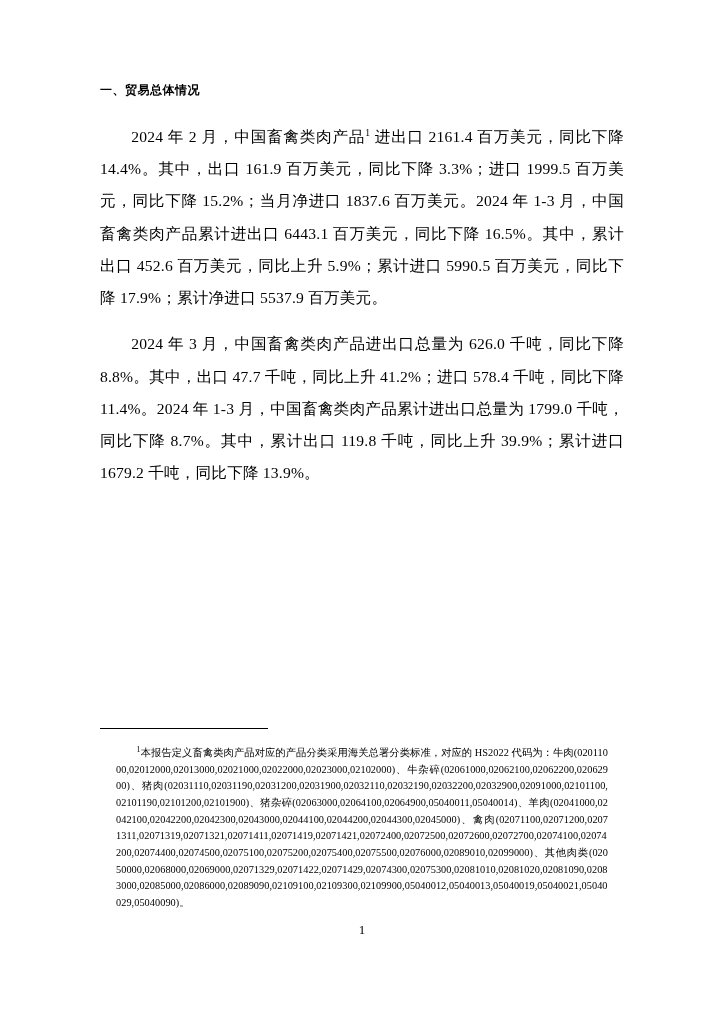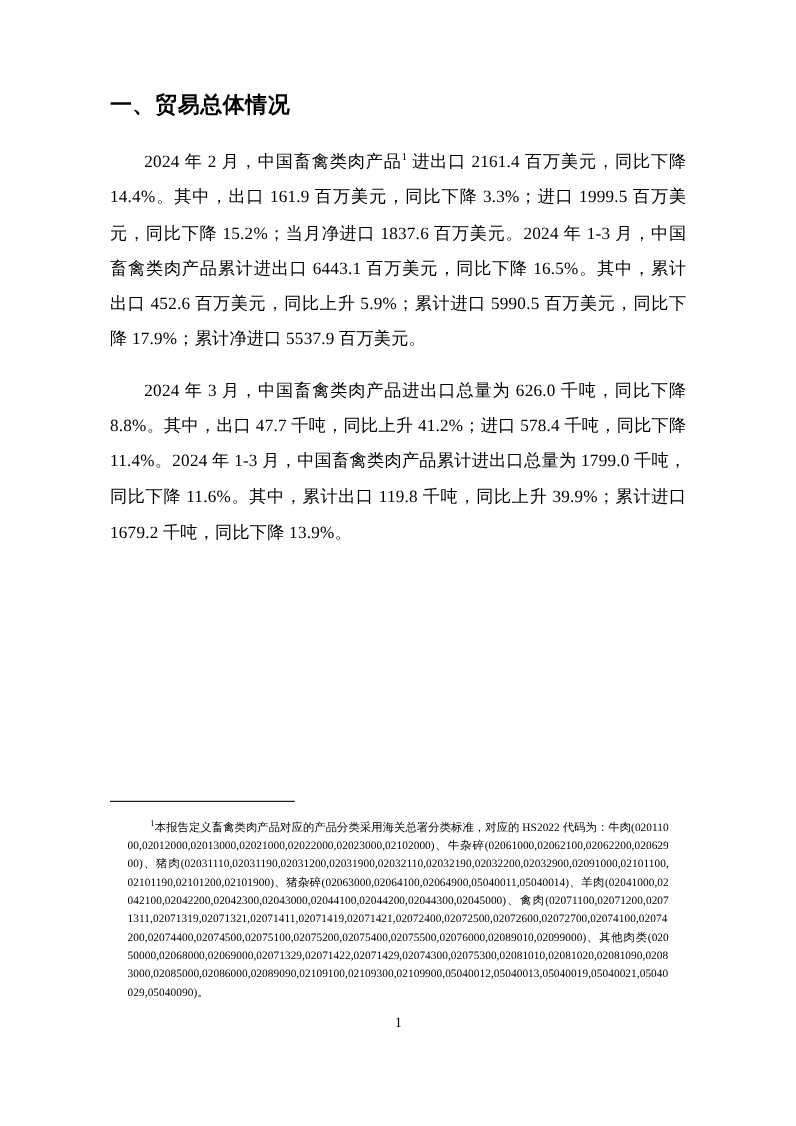--- a/index.html
+++ b/index.html
@@ -20,21 +20,21 @@
   }
   .content {
     position: absolute;
     left: 100px;
     top: 82px;
     width: 524px;
   }
   .doc-heading {
     font-family: "Liberation Sans", "DejaVu Sans", sans-serif;
     font-weight: bold;
-    font-size: 20px;
+    font-size: 12px;
     letter-spacing: 0.5px;
     margin: 0 0 22px 0;
     line-height: 1.4;
   }
   .doc-para {
     font-size: 15.6px;
     line-height: 2.07;
     text-align: justify;
     text-justify: inter-ideograph;
     margin: 0 0 14px 0;
@@ -87,21 +87,21 @@
 <body>
 
 <div class="page">
 
   <div class="content">
 
     <h1 class="doc-heading">一、贸易总体情况</h1>
 
     <p class="doc-para"><span>2024 年 2 月，中国畜禽类肉产品</span><span class="sup-note">1</span><span> 进出口 2161.4 百万美元，同比下降 14.4%。其中，出口 161.9 百万美元，同比下降 3.3%；进口 1999.5 百万美元，同比下降 15.2%；当月净进口 1837.6 百万美元。2024 年 1-3 月，中国畜禽类肉产品累计进出口 6443.1 百万美元，同比下降 16.5%。其中，累计出口 452.6 百万美元，同比上升 5.9%；累计进口 5990.5 百万美元，同比下降 17.9%；累计净进口 5537.9 百万美元。</span></p>
 
-    <p class="doc-para"><span>2024 年 3 月，中国畜禽类肉产品进出口总量为 626.0 千吨，同比下降 8.8%。其中，出口 47.7 千吨，同比上升 41.2%；进口 578.4 千吨，同比下降 11.4%。2024 年 1-3 月，中国畜禽类肉产品累计进出口总量为 1799.0 千吨，同比下降 11.6%。其中，累计出口 119.8 千吨，同比上升 39.9%；累计进口 1679.2 千吨，同比下降 13.9%。</span></p>
+    <p class="doc-para"><span>2024 年 3 月，中国畜禽类肉产品进出口总量为 626.0 千吨，同比下降 8.8%。其中，出口 47.7 千吨，同比上升 41.2%；进口 578.4 千吨，同比下降 11.4%。2024 年 1-3 月，中国畜禽类肉产品累计进出口总量为 1799.0 千吨，同比下降 8.7%。其中，累计出口 119.8 千吨，同比上升 39.9%；累计进口 1679.2 千吨，同比下降 13.9%。</span></p>
 
   </div>
 
   <div class="footnote-area">
     <div class="footnote-rule"></div>
     <p class="footnote-text"><span class="footnote-marker">1</span><span>本报告定义畜禽类肉产品对应的产品分类采用海关总署分类标准，对应的 HS2022 代码为：牛肉(02011000,02012000,02013000,02021000,02022000,02023000,02102000)、牛杂碎(02061000,02062100,02062200,02062900)、猪肉(02031110,02031190,02031200,02031900,02032110,02032190,02032200,02032900,02091000,02101100,02101190,02101200,02101900)、猪杂碎(02063000,02064100,02064900,05040011,05040014)、羊肉(02041000,02042100,02042200,02042300,02043000,02044100,02044200,02044300,02045000)、禽肉(02071100,02071200,02071311,02071319,02071321,02071411,02071419,02071421,02072400,02072500,02072600,02072700,02074100,02074200,02074400,02074500,02075100,02075200,02075400,02075500,02076000,02089010,02099000)、其他肉类(02050000,02068000,02069000,02071329,02071422,02071429,02074300,02075300,02081010,02081020,02081090,02083000,02085000,02086000,02089090,02109100,02109300,02109900,05040012,05040013,05040019,05040021,05040029,05040090)。</span></p>
   </div>
 
   <div class="page-number">1</div>
 

